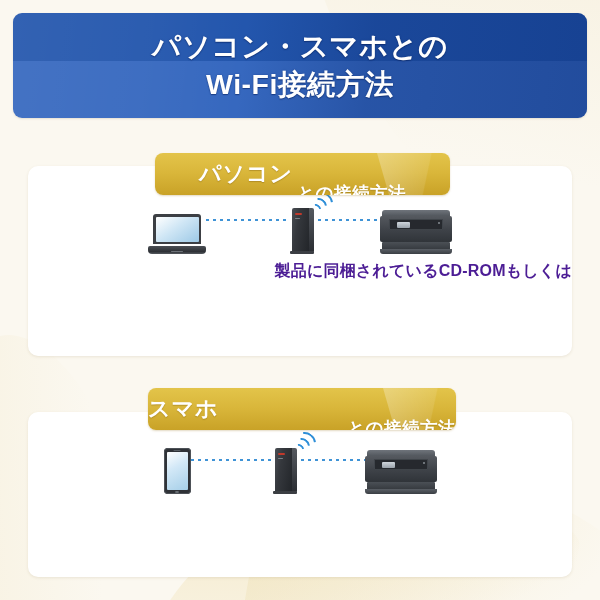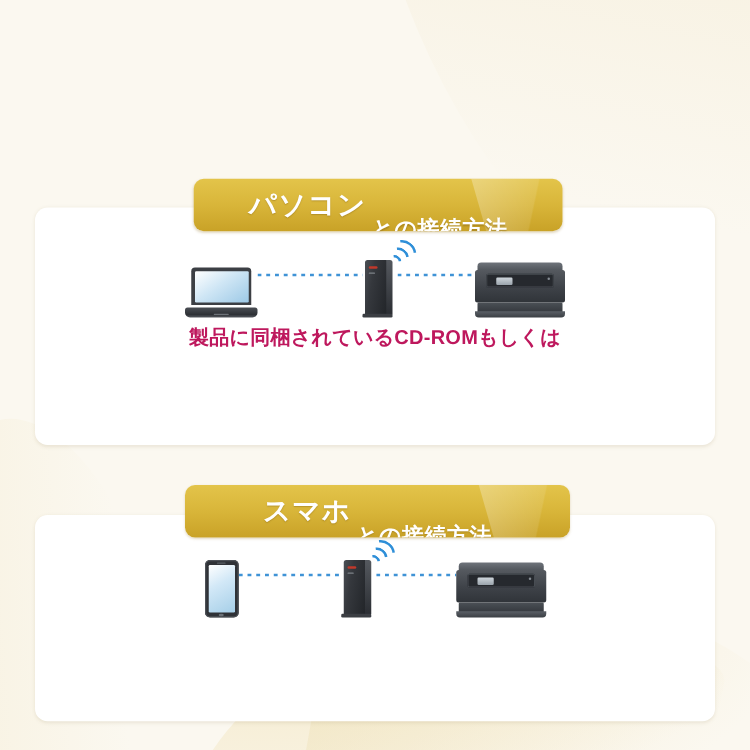--- a/index.html
+++ b/index.html
@@ -149,22 +149,22 @@
     content: "";
     position: absolute;
     top: -30px;
     right: -26px;
     width: 90px;
     height: 110px;
     background: linear-gradient(118deg, rgba(255,255,255,0.30) 0%, rgba(255,255,255,0.10) 46%, rgba(255,255,255,0) 47%);
     transform: rotate(-16deg);
     pointer-events: none;
   }
-  .badge-pc { left: 155px; top: 143px; width: 295px; text-align: right; }
-  .badge-sp { left: 148px; top: 388px; width: 308px; }
+  .badge-pc { left: 155px; top: 153px; width: 295px; text-align: right; }
+  .badge-sp { left: 148px; top: 388px; width: 308px; justify-content: space-between; }
   .badge-strong {
     font-size: 22px;
     font-weight: bold;
     letter-spacing: 1px;
     position: relative;
     z-index: 2;
   }
   .badge-rest {
     font-size: 17.5px;
     font-weight: bold;
@@ -352,41 +352,47 @@
   .dots.s1 { width: 82px; }
   .dots.s2 { width: 64px; }
 
   .spacer-sm { width: 4px; flex: none; }
 
   
   .body-text {
     position: absolute;
     left: 0;
     width: 544px;
-    text-align: center;
-    color: #be185d;
+    text-align: right;
+    color: #4c1d95;
     font-size: 16px;
     font-weight: bold;
     line-height: 1.62;
     letter-spacing: 0.2px;
   }
   .body-text.t-pc { top: 92px; }
   .body-text.t-sp { top: 82px; }
   .body-text .ln { display: block; white-space: nowrap; }
 </style>
 </head>
 <body>
 
 <div id="page">
 
   <div class="bg-swoosh s1"></div>
   <div class="bg-swoosh s2"></div>
   <div class="bg-swoosh s3"></div>
   <div class="bg-swoosh s4"></div>
 
+  <div class="banner">
+    <div class="banner-inner">
+      <span class="banner-line">パソコン・スマホとの</span>
+      <span class="banner-line">Wi-Fi接続方法</span>
+    </div>
+  </div>
 
   <div class="badge badge-pc">
     <span class="badge-strong">パソコン</span>
       <span class="badge-rest">との接続方法</span>
   </div>
 
   <div class="card card-pc">
 
     <div class="diagram d-pc">
 

